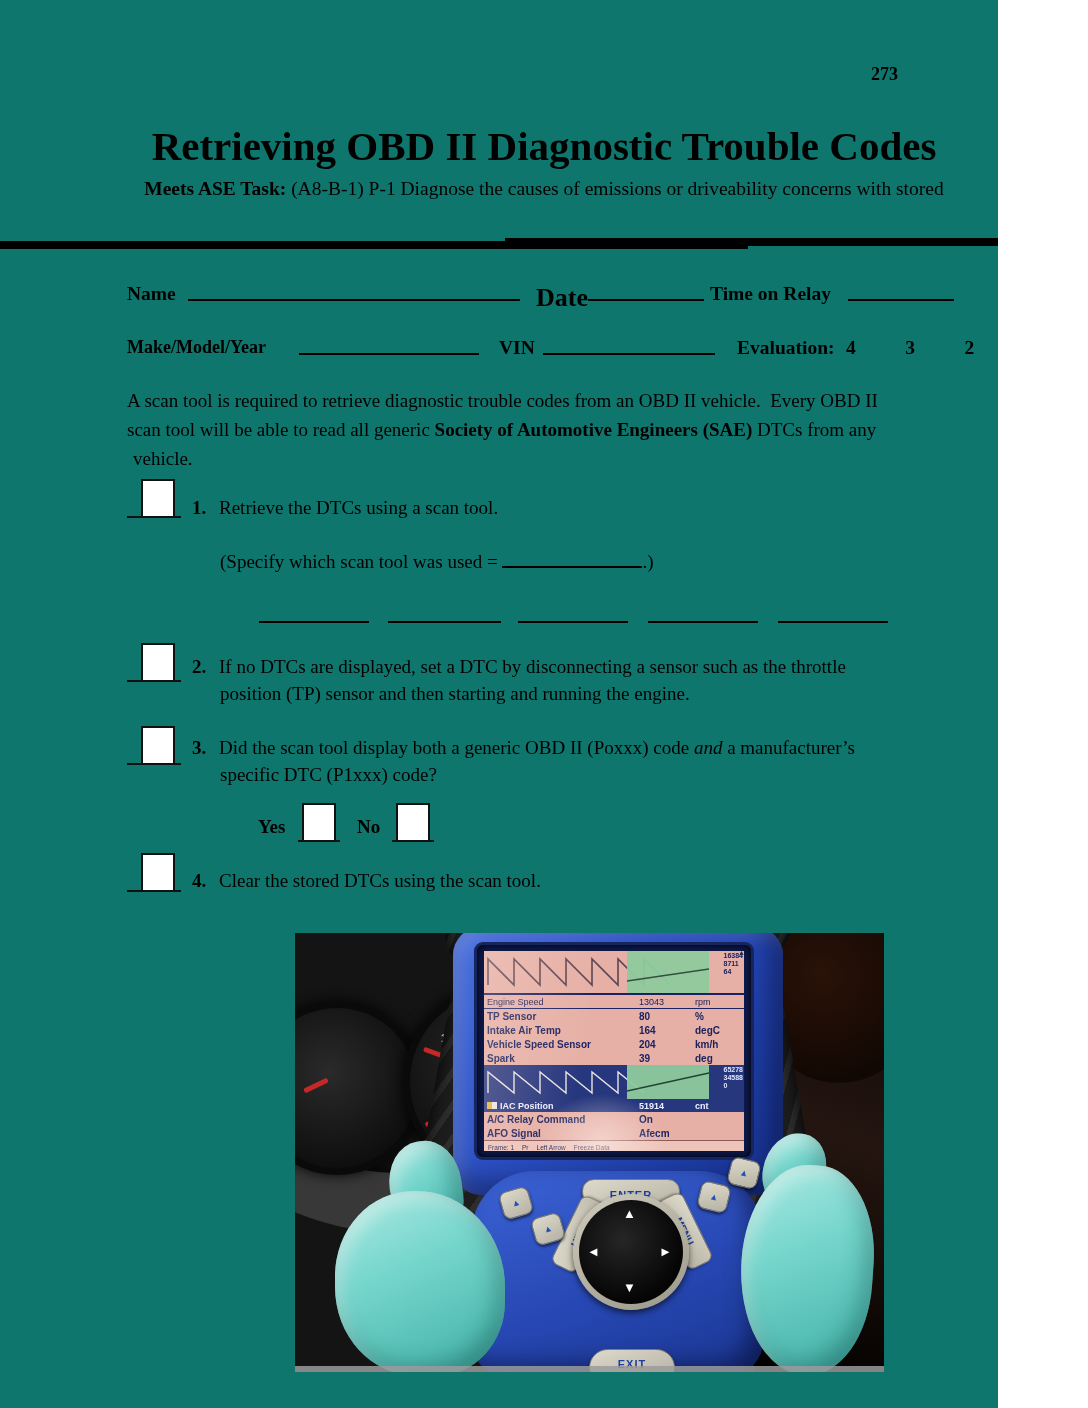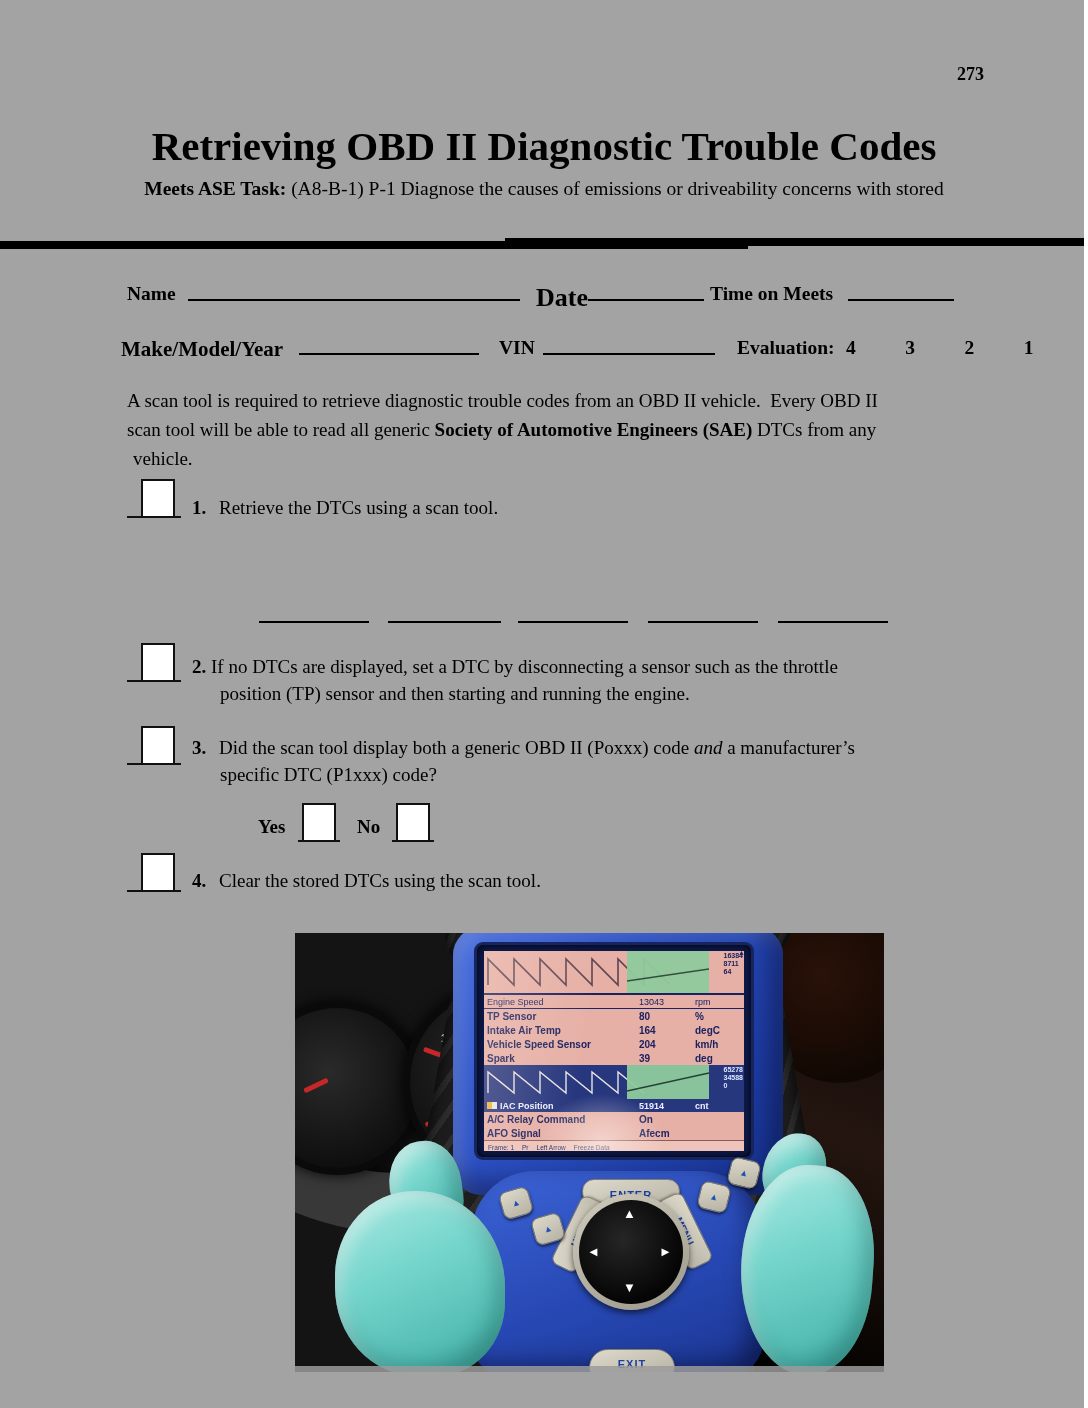--- a/index.html
+++ b/index.html
@@ -1,16 +1,16 @@
 <!DOCTYPE html>
 <html><head>
 <meta charset="utf-8">
 <style>
   html,body{margin:0;padding:0;background:#fff;}
-  .page{position:relative;width:1084px;height:1408px;background:#a3a3a3;overflow:hidden;
+  .page{position:relative;width:998px;height:1408px;background:#0f766e;overflow:hidden;
         font-family:"Liberation Serif", serif;color:#000;}
   .abs{position:absolute;}
   .pre{white-space:pre;}
   .b{font-weight:bold;}
   .i{font-style:italic;}
   .u{display:inline-block;border-bottom:2px solid #000;height:1em;vertical-align:baseline;}
   .body-text{font-size:19px;line-height:29px;}
   
   .pbox{position:absolute;width:30px;height:35px;border:2.5px solid #111;background:#fff;}
   .pbox-line{position:absolute;height:0;border-bottom:2.5px solid #111;}
@@ -72,54 +72,58 @@
     <span class="pre">(A8-B-1) P-1 Diagnose the causes of emissions or driveability concerns with stored</span>
   </div>
 
   <div class="abs" style="top:241px;left:0;width:748px;height:8px;background:#000;"></div>
   <div class="abs" style="top:238px;left:505px;width:583px;height:8px;background:#000;"></div>
 
   <div class="abs b" style="top:283px;left:127px;font-size:19.5px;">Name</div>
   <span class="abs u" style="top:283px;left:188px;width:332px;"></span>
   <div class="abs b" style="top:283px;left:536px;font-size:26px;">Date</div>
   <span class="abs u" style="top:283px;left:588px;width:116px;"></span>
-  <div class="abs b" style="top:283px;left:710px;font-size:19.5px;">Time on Meets</div>
+  <div class="abs b" style="top:283px;left:710px;font-size:19.5px;">Time on Relay</div>
   <span class="abs u" style="top:283px;left:848px;width:106px;"></span>
 
-  <div class="abs b" style="top:337px;left:121px;font-size:21px;">Make/Model/Year</div>
+  <div class="abs b" style="top:337px;left:127px;font-size:18px;">Make/Model/Year</div>
   <span class="abs u" style="top:337px;left:299px;width:180px;"></span>
   <div class="abs b" style="top:337px;left:499px;font-size:19.5px;">VIN</div>
   <span class="abs u" style="top:337px;left:543px;width:172px;"></span>
   <div class="abs b" style="top:337px;left:737px;font-size:19.5px;">Evaluation:</div>
   <div class="abs b pre" style="top:337px;left:846px;font-size:19.5px;letter-spacing:6px;">4    3    2    1</div>
 
   <div class="abs body-text" style="top:415px;left:127px;">
     <span>scan tool will be able to read all generic </span><span class="b">Society of Automotive Engineers (SAE)</span><span> DTCs from any</span>
   </div>
   <div class="abs body-text pre" style="top:386px;left:127px;">A scan tool is required to retrieve diagnostic trouble codes from an OBD II vehicle.  Every OBD II</div>
   <div class="abs body-text" style="top:444px;left:133px;">vehicle.</div>
 
   <div class="pbox" style="left:141px;top:479px;"></div>
   <div class="pbox-line" style="left:127px;top:516px;width:54px;"></div>
   <div class="abs body-text" style="top:493px;left:192px;">
     <span class="b">1.</span>
     <span style="margin-left:8px;">Retrieve the DTCs using a scan tool.</span>
   </div>
+  <div class="abs body-text" style="top:547px;left:220px;">
+    <span>(Specify which scan tool was used =</span>
+    <span class="u" style="width:140px;"></span><span>.)</span>
+  </div>
 
   <span class="abs u" style="top:605px;left:259px;width:110px;"></span>
   <span class="abs u" style="top:605px;left:388px;width:113px;"></span>
   <span class="abs u" style="top:605px;left:518px;width:110px;"></span>
   <span class="abs u" style="top:605px;left:648px;width:110px;"></span>
   <span class="abs u" style="top:605px;left:778px;width:110px;"></span>
 
   <div class="pbox" style="left:141px;top:643px;"></div>
   <div class="pbox-line" style="left:127px;top:680px;width:54px;"></div>
   <div class="abs body-text" style="top:652px;left:192px;">
     <span class="b">2.</span>
-    <span style="">If no DTCs are displayed, set a DTC by disconnecting a sensor such as the throttle</span>
+    <span style="margin-left:8px;">If no DTCs are displayed, set a DTC by disconnecting a sensor such as the throttle</span>
   </div>
   <div class="abs body-text" style="top:679px;left:220px;">position (TP) sensor and then starting and running the engine.</div>
 
   <div class="pbox" style="left:141px;top:726px;"></div>
   <div class="pbox-line" style="left:127px;top:763px;width:54px;"></div>
   <div class="abs body-text" style="top:733px;left:192px;">
     <span class="b">3.</span>
     <span style="margin-left:8px;">Did the scan tool display both a generic OBD II (Poxxx) code </span><span class="i">and</span><span> a manufacturer’s</span>
   </div>
   <div class="abs body-text" style="top:760px;left:220px;">specific DTC (P1xxx) code?</div>

